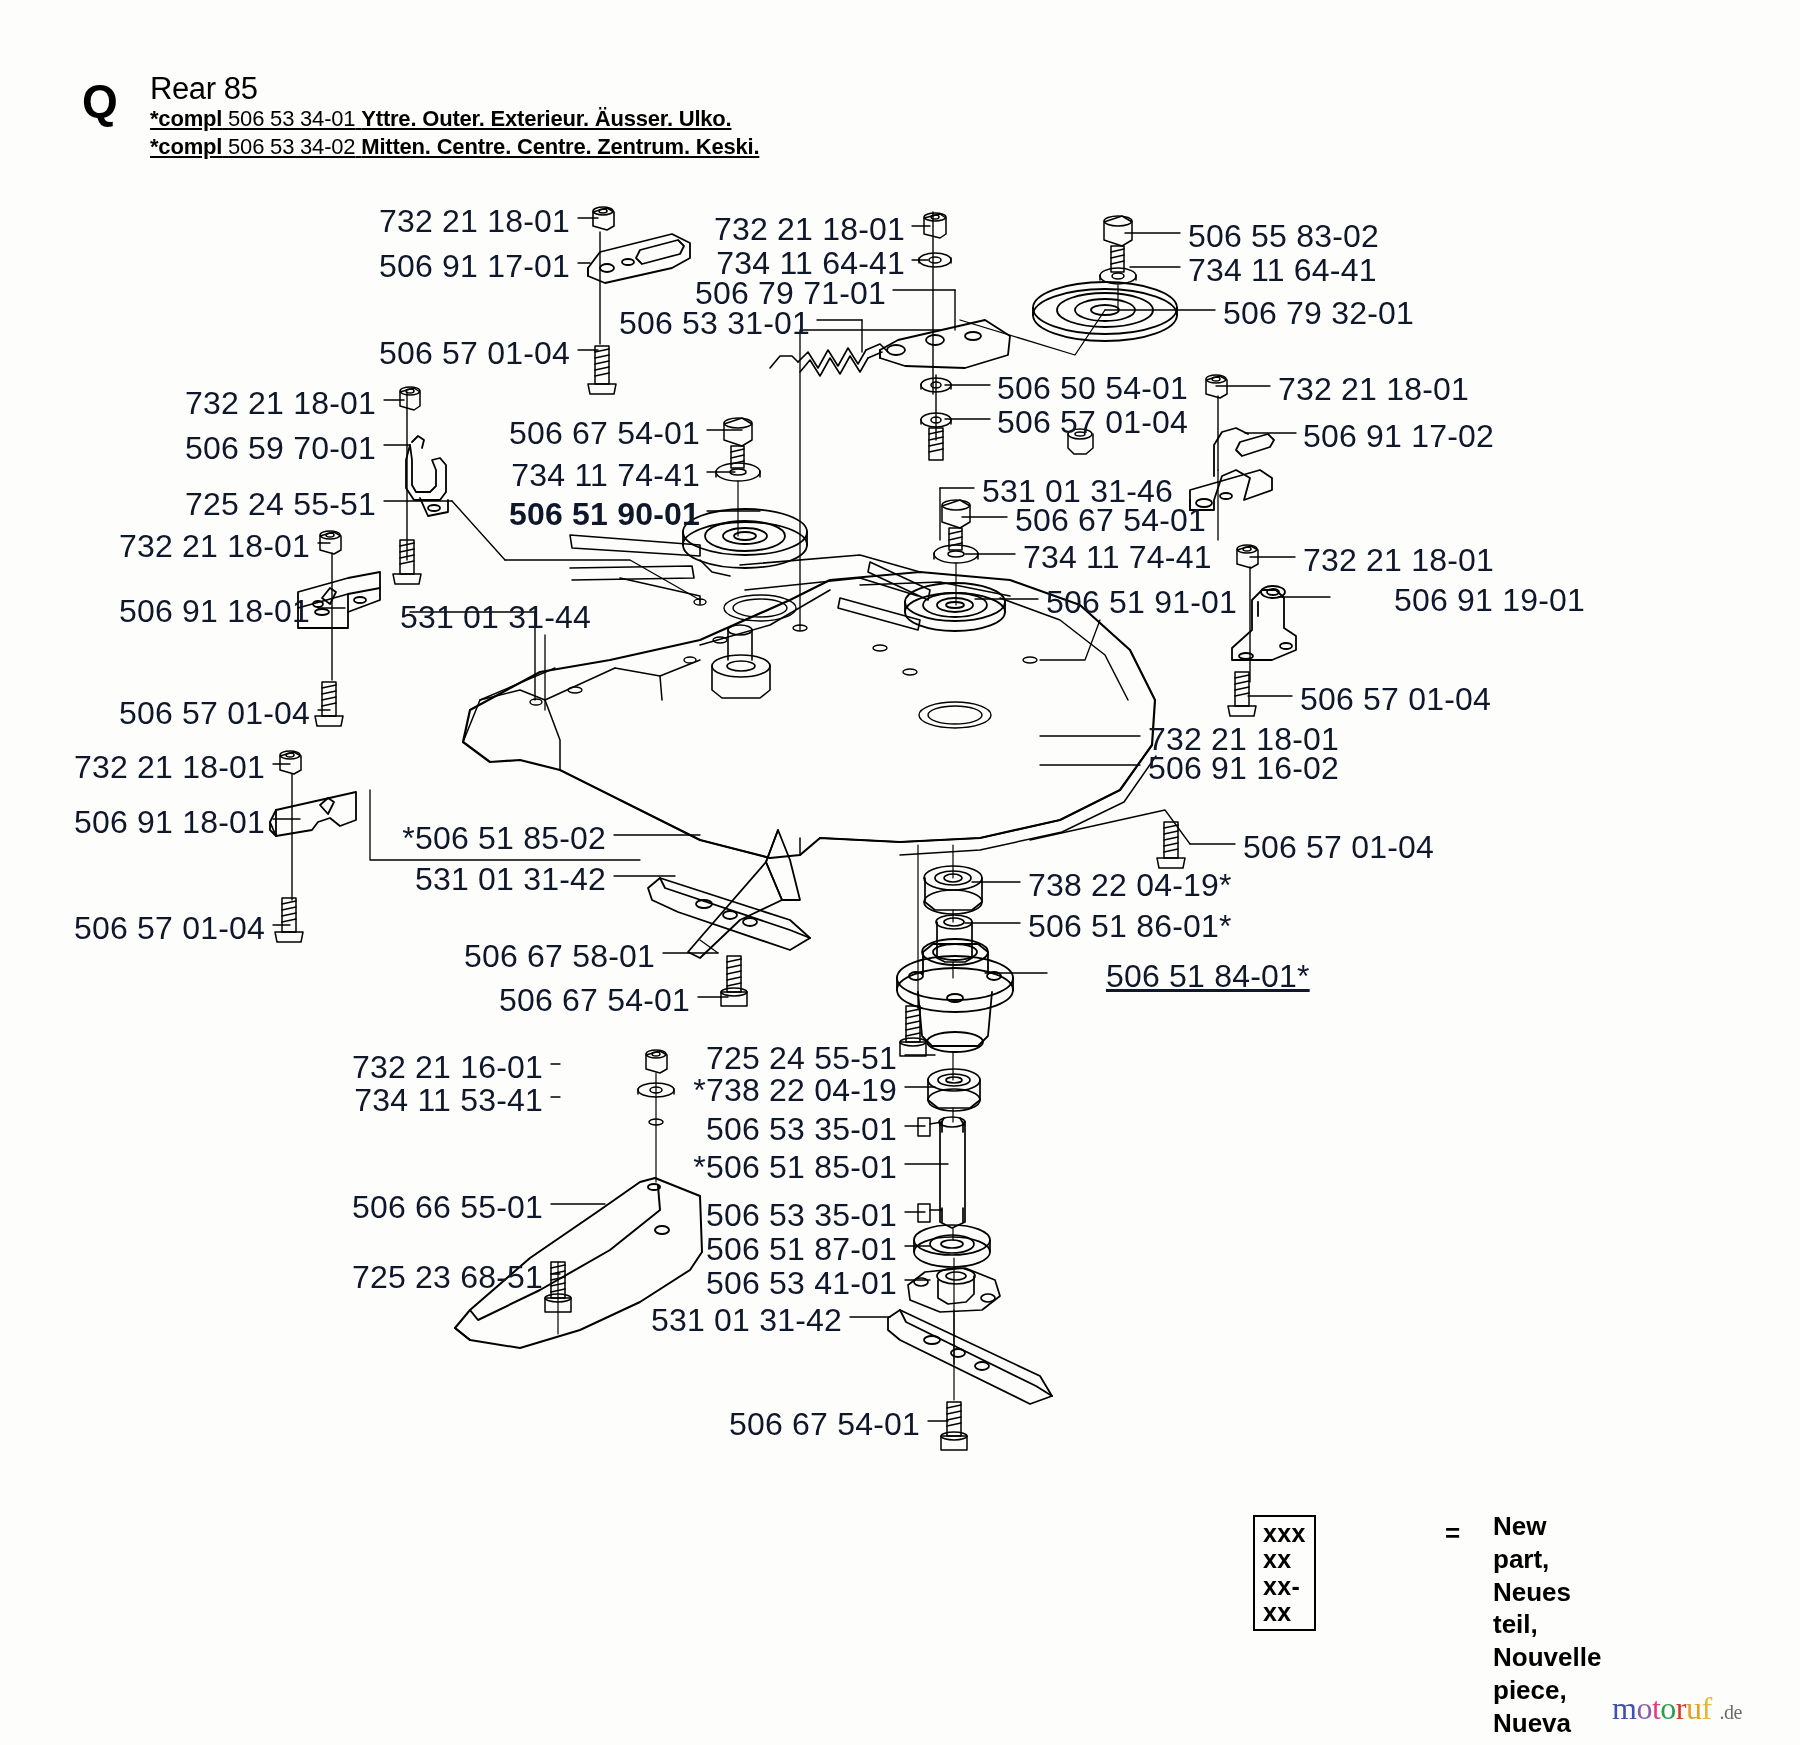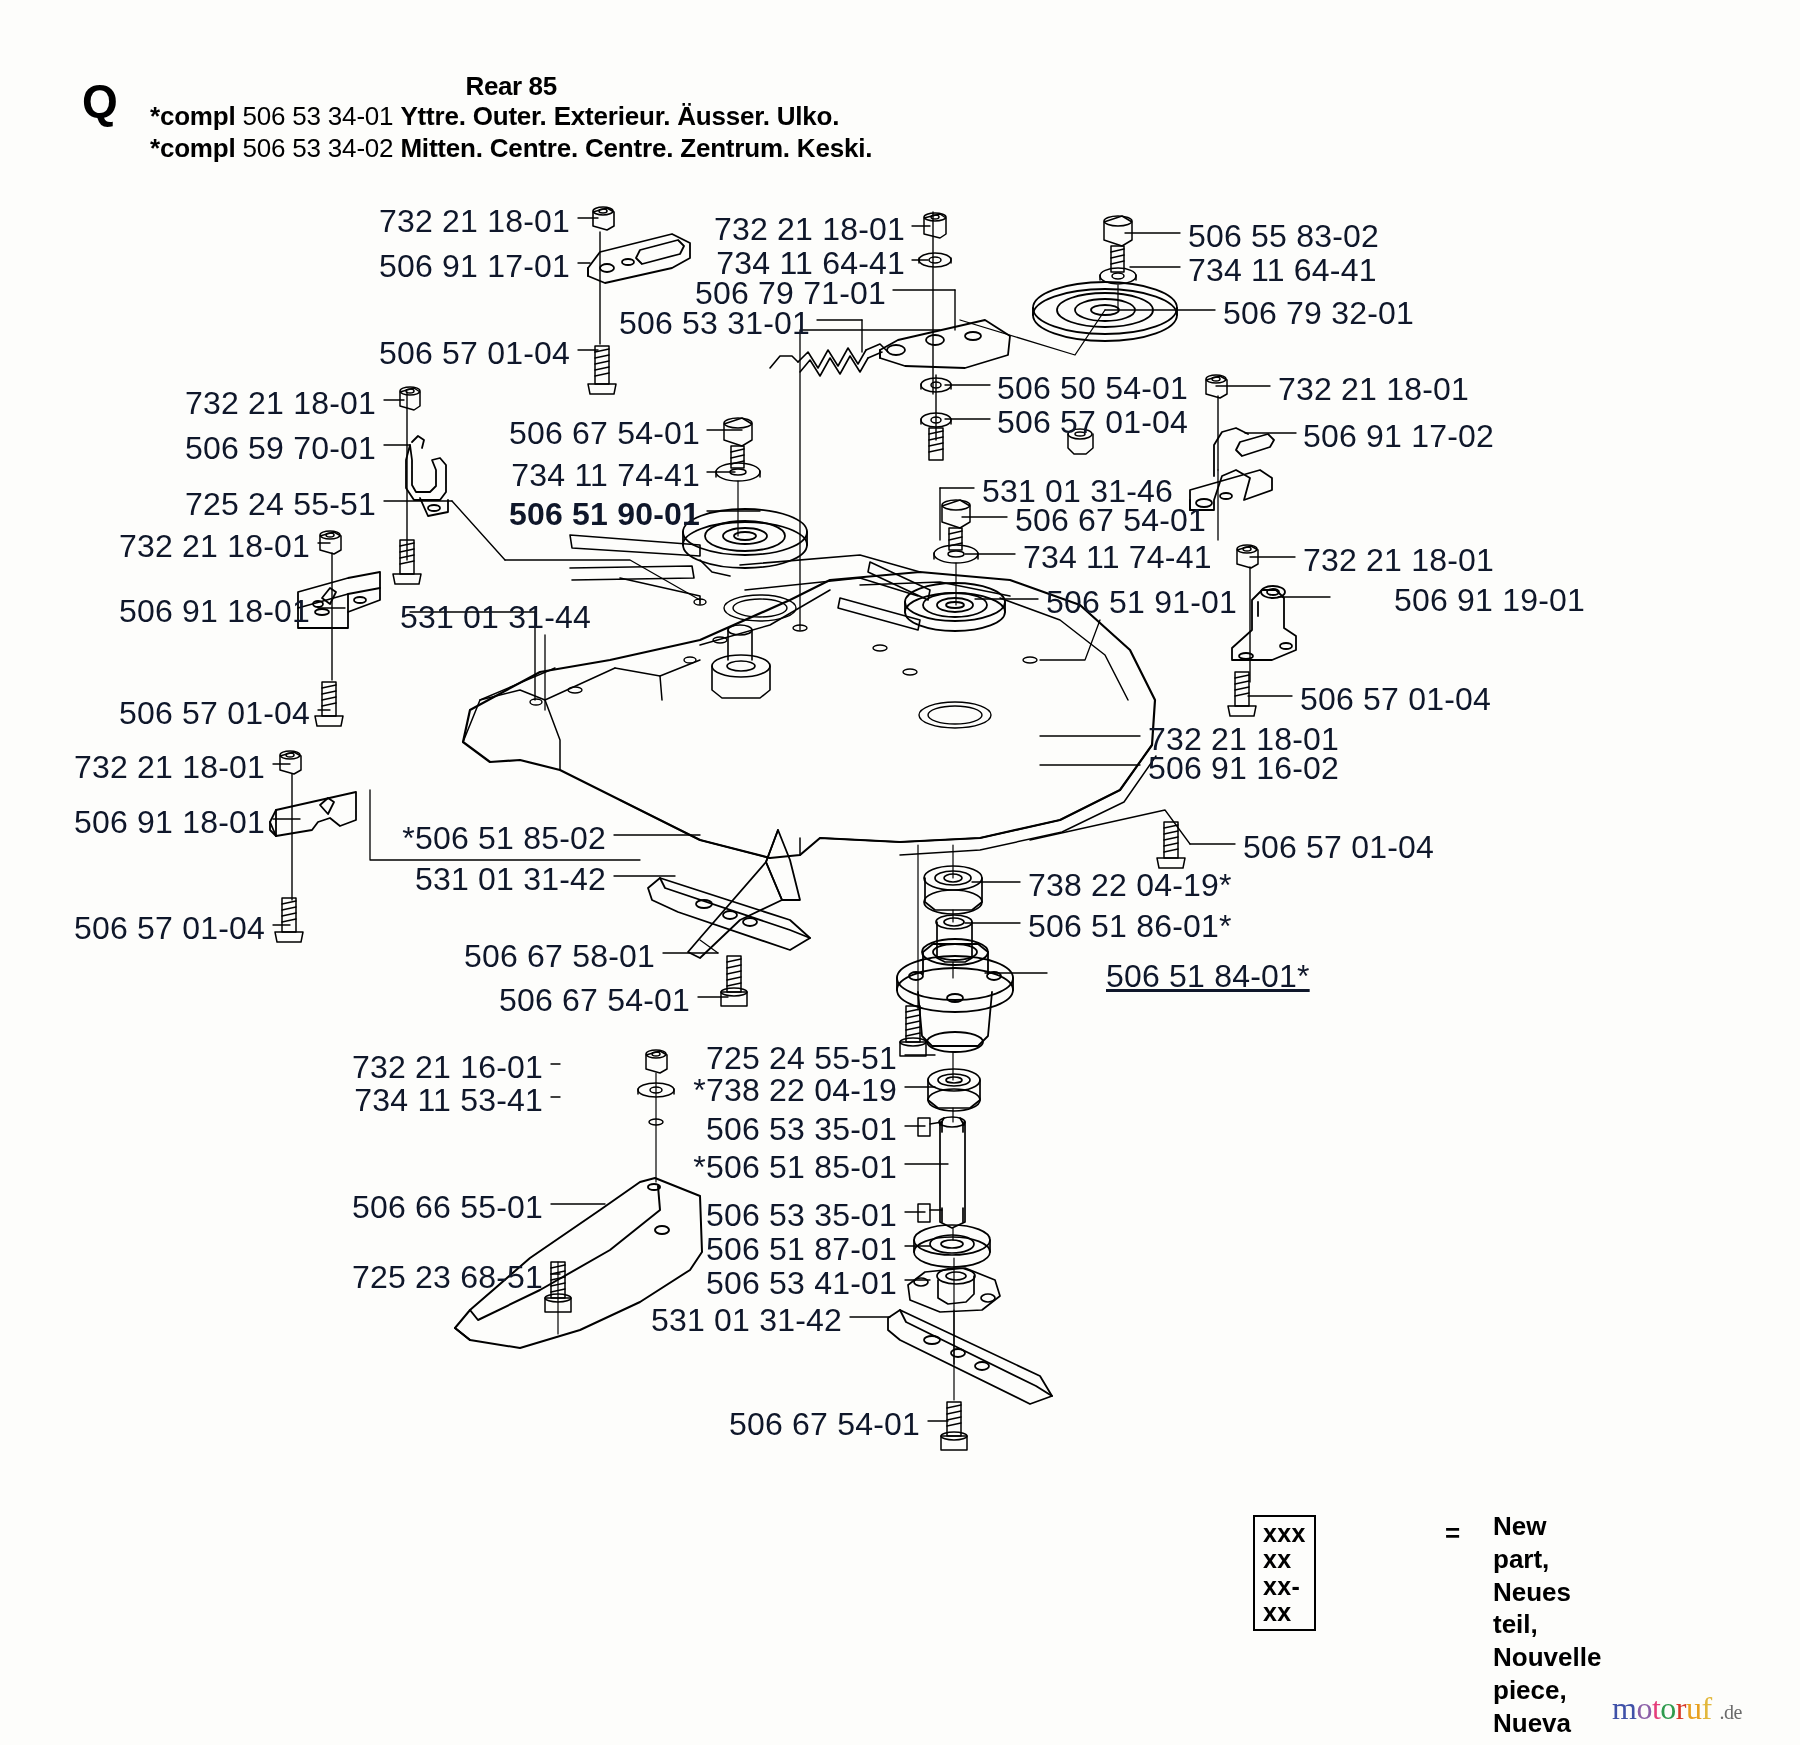--- a/index.html
+++ b/index.html
@@ -32,31 +32,31 @@
     letter-spacing: -1px;
     line-height: 1;
     color: #000;
   }
   #header-text {
     position: absolute;
     left: 68px;
     top: 0px;
   }
   .hdr-title {
-    font-size: 26px;
-    font-weight: bold;
+    font-size: 31px;
+    font-weight: normal;
     line-height: 1.08;
     letter-spacing: -0.4px;
-    text-align: center;
   }
   .hdr-line {
-    font-size: 26px;
+    font-size: 22px;
     line-height: 1.24;
     white-space: nowrap;
     letter-spacing: -0.2px;
+    text-decoration: underline;
   }
   .hdr-line b { font-weight: bold; }
   .hdr-line .num { font-weight: normal; }
 
   
   .lbl {
     position: absolute;
     font-size: 32px;
     letter-spacing: 0.2px;
     color: #0f172a;

